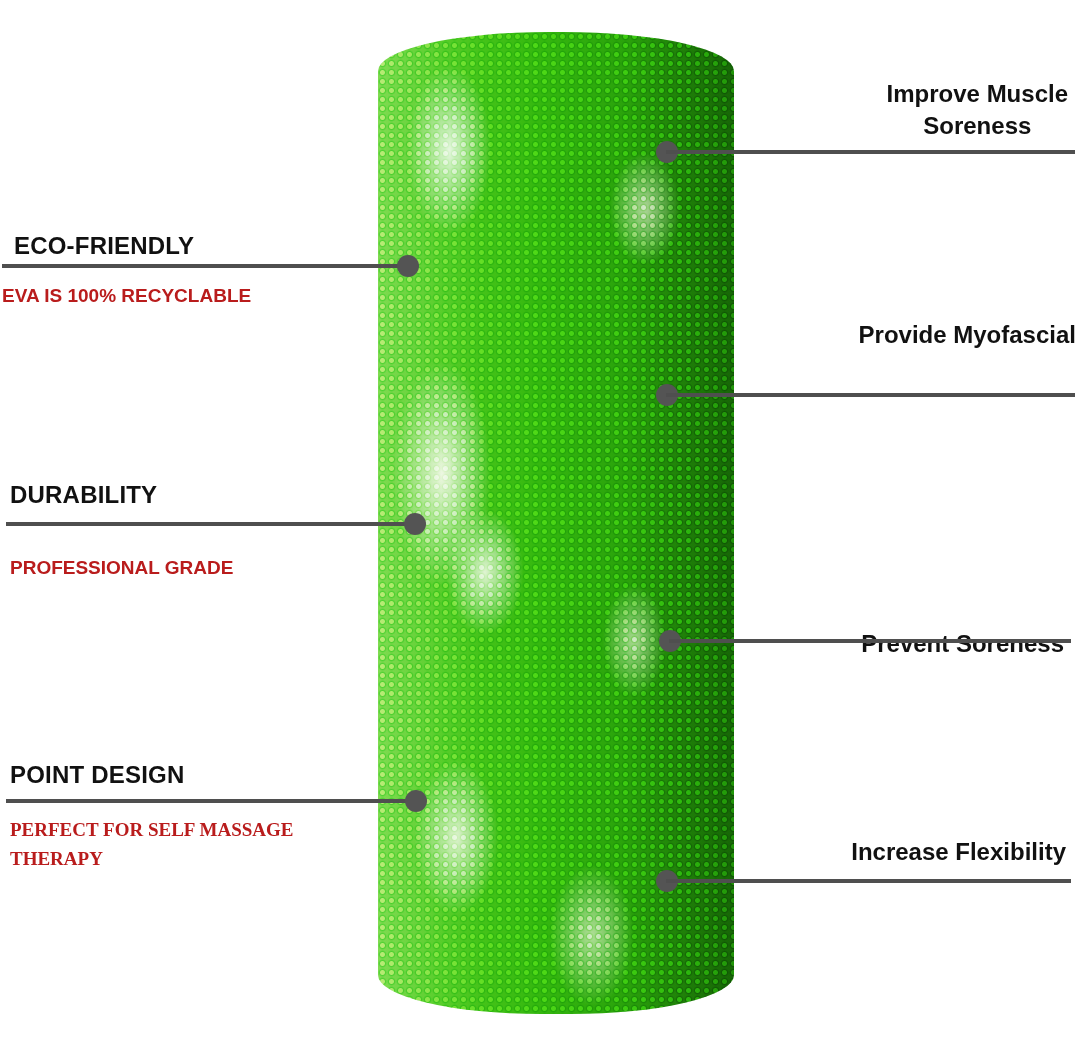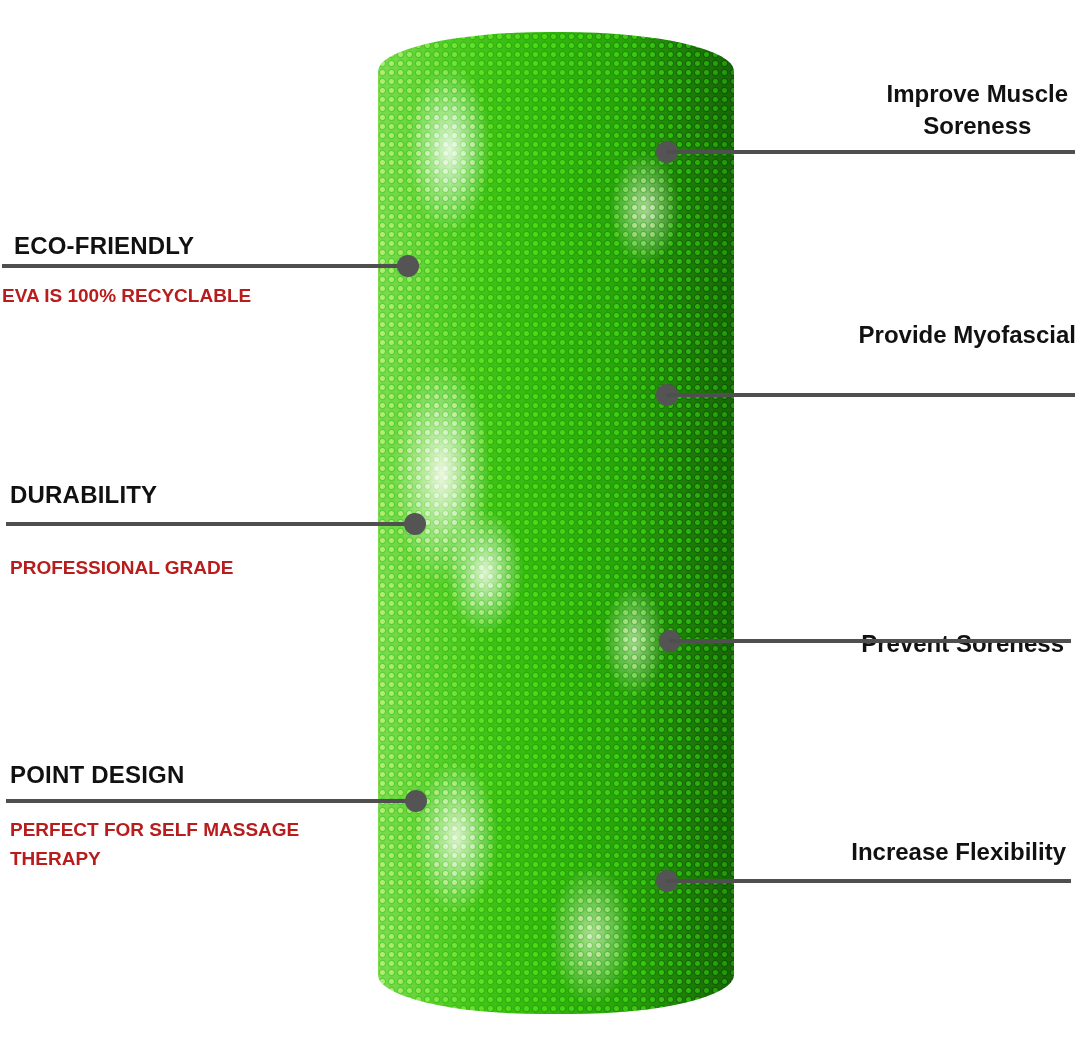--- a/index.html
+++ b/index.html
@@ -61,21 +61,21 @@
 <div class="title-left" style="left:10px; top:481px;">DURABILITY</div>
 <div class="line" style="left:6px; top:522px; width:408px;"></div>
 <div class="dot" style="left:404px; top:513px;"></div>
 <div class="sub-left" style="left:10px; top:553px;">
   <div>PROFESSIONAL GRADE</div>
 </div>
 
 <div class="title-left" style="left:10px; top:761px;">POINT DESIGN</div>
 <div class="line" style="left:6px; top:799px; width:410px;"></div>
 <div class="dot" style="left:405px; top:790px;"></div>
-<div class="sub-left" style="left:10px; top:815px;">
+<div class="sub-left" style="left:10px; top:815px;font-family:Liberation Serif, serif;">
   <div>PERFECT FOR SELF MASSAGE</div>
   <div>THERAPY</div>
 </div>
 
 <div class="title-right" style="right:12px; top:78px;">
   <div>Improve Muscle</div>
   <div>Soreness</div>
 </div>
 <div class="dot" style="left:656px; top:141px;"></div>
 <div class="line" style="left:666px; top:150px; width:409px;"></div>

